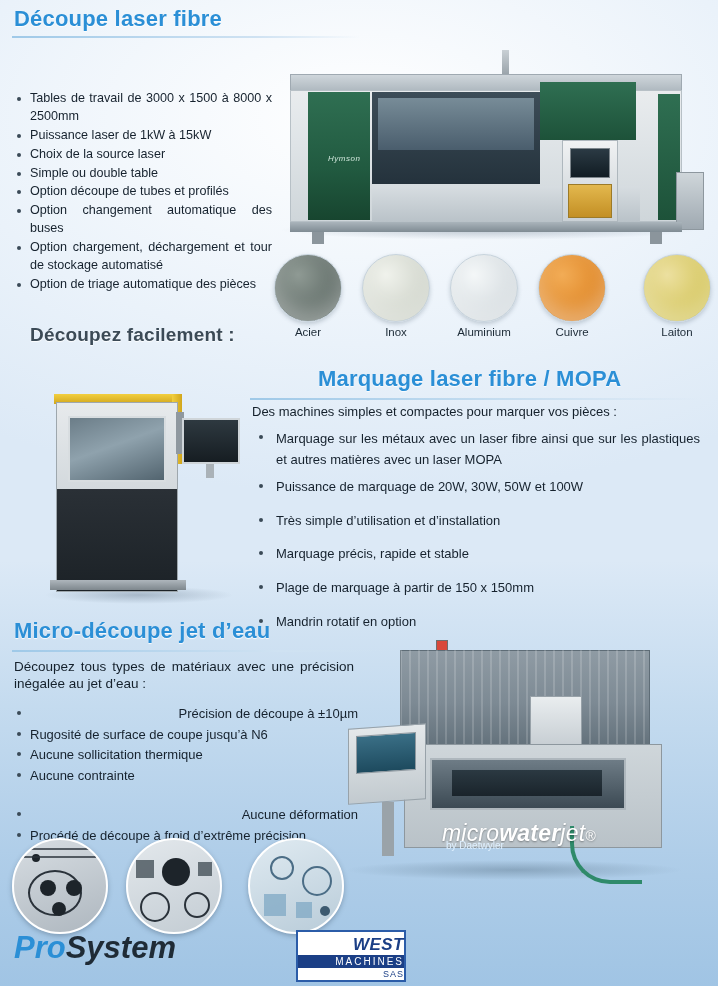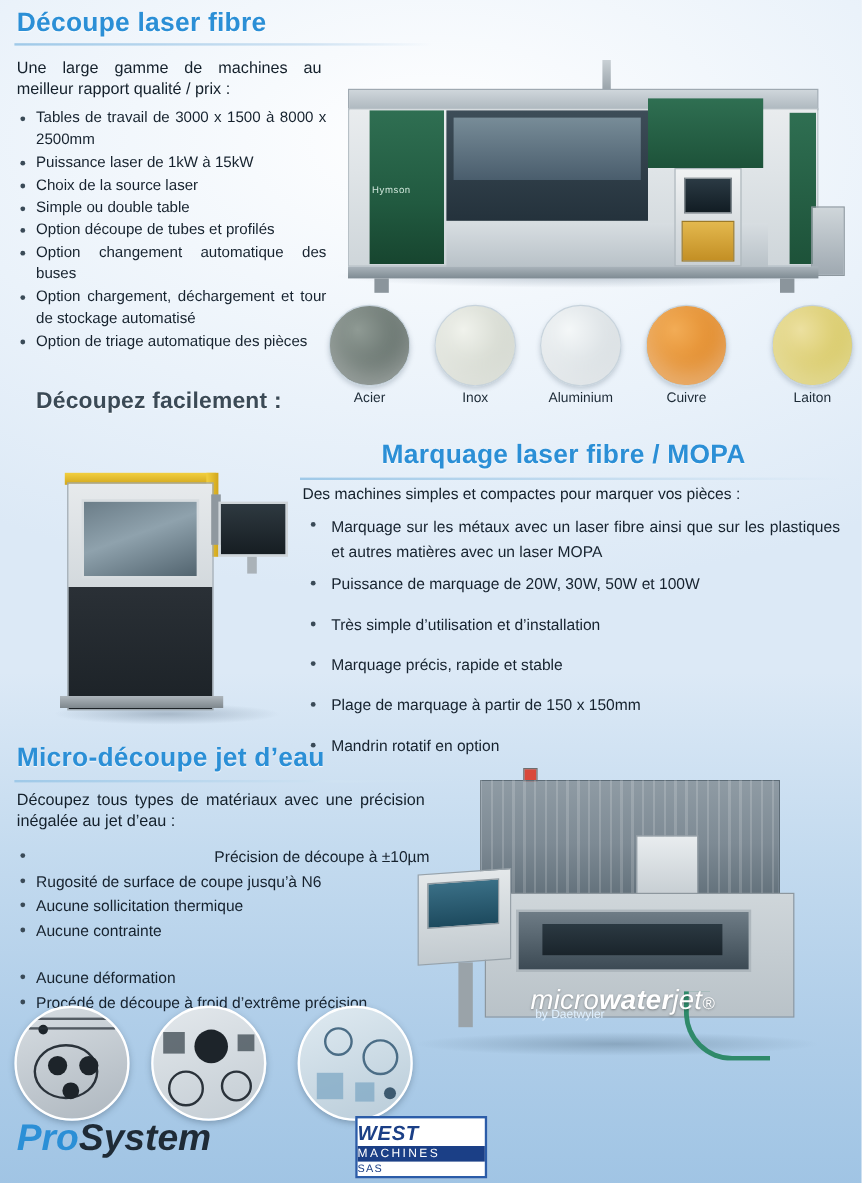--- a/index.html
+++ b/index.html
@@ -134,22 +134,22 @@
   .lm-table{
     position:absolute; left:404px; top:128px; width:28px; height:58px;
     background:linear-gradient(180deg,#cfd6da,#9fa9b1);
     border:1px solid #8d979e;
   }
   .lm-tower{
     position:absolute; left:230px; top:6px; width:7px; height:26px;
     background:linear-gradient(180deg,#c9d0d5,#97a1a8);
   }
   .lm-brand{
-    position:absolute; left:38px; top:110px;
-    font-size:8px; color:#cfe6da; letter-spacing:.5px; 
+    position:absolute; left:56px; top:110px;
+    font-size:8px; color:#cfe6da; letter-spacing:.5px; font-style:italic;
   }
 
   
   .materials{
     position:absolute; left:272px; top:254px; width:436px; height:96px;
   }
   .mat{
     position:absolute; top:0; width:72px; text-align:center;
   }
   .mat .disc{
@@ -302,21 +302,21 @@
   
   .footer-brand{
     position:absolute; left:14px; top:930px;
     font-size:31px; font-style:italic; font-weight:bold;
     color:#1f2b36;
   }
   .footer-brand .blue{ color:#2b8fd6; }
   .west-logo{
     position:absolute; left:296px; top:930px; width:110px; height:52px;
     background:#ffffff; border:2px solid #2b5ca8;
-    text-align:left;
+    text-align:right;
   }
   .west-logo .w1{
     display:block; margin-top:3px;
     font-size:17px; font-weight:bold; font-style:italic; color:#1b3f86; letter-spacing:.5px;
   }
   .west-logo .w2{
     display:block; background:#1b3f86; color:#fff; font-size:10px;
     letter-spacing:2px; padding:1px 0;
   }
   .west-logo .w3{
@@ -324,21 +324,20 @@
   }
 </style>
 </head>
 <body>
 
 <div class="page">
 
   <div class="sec-title" style="left:14px; top:6px; font-size:22px;">Découpe laser fibre</div>
   <div class="rule" style="left:12px; top:36px; width:348px;"></div>
 
-  <div class="lead" style="left:14px; top:48px; width:254px;">Une large gamme de machines au meilleur rapport qualité / prix :</div>
 
   <ul class="bullets" style="left:14px; top:90px; width:258px;">
     <li>Tables de travail de 3000 x 1500 à 8000 x 2500mm</li>
     <li>Puissance laser de 1kW à 15kW</li>
     <li>Choix de la source laser</li>
     <li>Simple ou double table</li>
     <li>Option découpe de tubes et profilés</li>
     <li>Option changement automatique des buses</li>
     <li>Option chargement, déchargement et tour de stockage automatisé</li>
     <li>Option de triage automatique des pièces</li>
@@ -419,21 +418,21 @@
   <div class="sec-title" style="left:14px; top:618px; font-size:22px;">Micro-découpe jet d’eau</div>
   <div class="rule" style="left:12px; top:650px; width:380px;"></div>
 
   <div class="lead" style="left:14px; top:658px; width:340px;">Découpez tous types de matériaux avec une précision inégalée au jet d’eau :</div>
 
   <ul class="bullets" style="left:14px; top:704px; width:344px;">
     <li style="font-size:13px; line-height:1.5; text-align:right;">Précision de découpe à ±10µm</li>
     <li style="font-size:13px; line-height:1.5; text-align:left;">Rugosité de surface de coupe jusqu’à N6</li>
     <li style="font-size:13px; line-height:1.5; text-align:left;">Aucune sollicitation thermique</li>
     <li style="font-size:13px; line-height:1.5; text-align:left;">Aucune contrainte</li>
-    <li style="font-size:13px; line-height:1.5; text-align:left;margin-top:20px;">Aucune déformation</li>
+    <li style="font-size:13px; line-height:1.5; text-align:right;margin-top:20px;">Aucune déformation</li>
     <li style="font-size:13px; line-height:1.5; text-align:left;">Procédé de découpe à froid d’extrême précision</li>
   </ul>
 
   <div class="wj-machine">
     <div class="wj-shadow"></div>
     <div class="wj-tower"></div>
     <div class="wj-back"></div>
     <div class="wj-backlines"></div>
     <div class="wj-head"></div>
     <div class="wj-headtip"></div>

